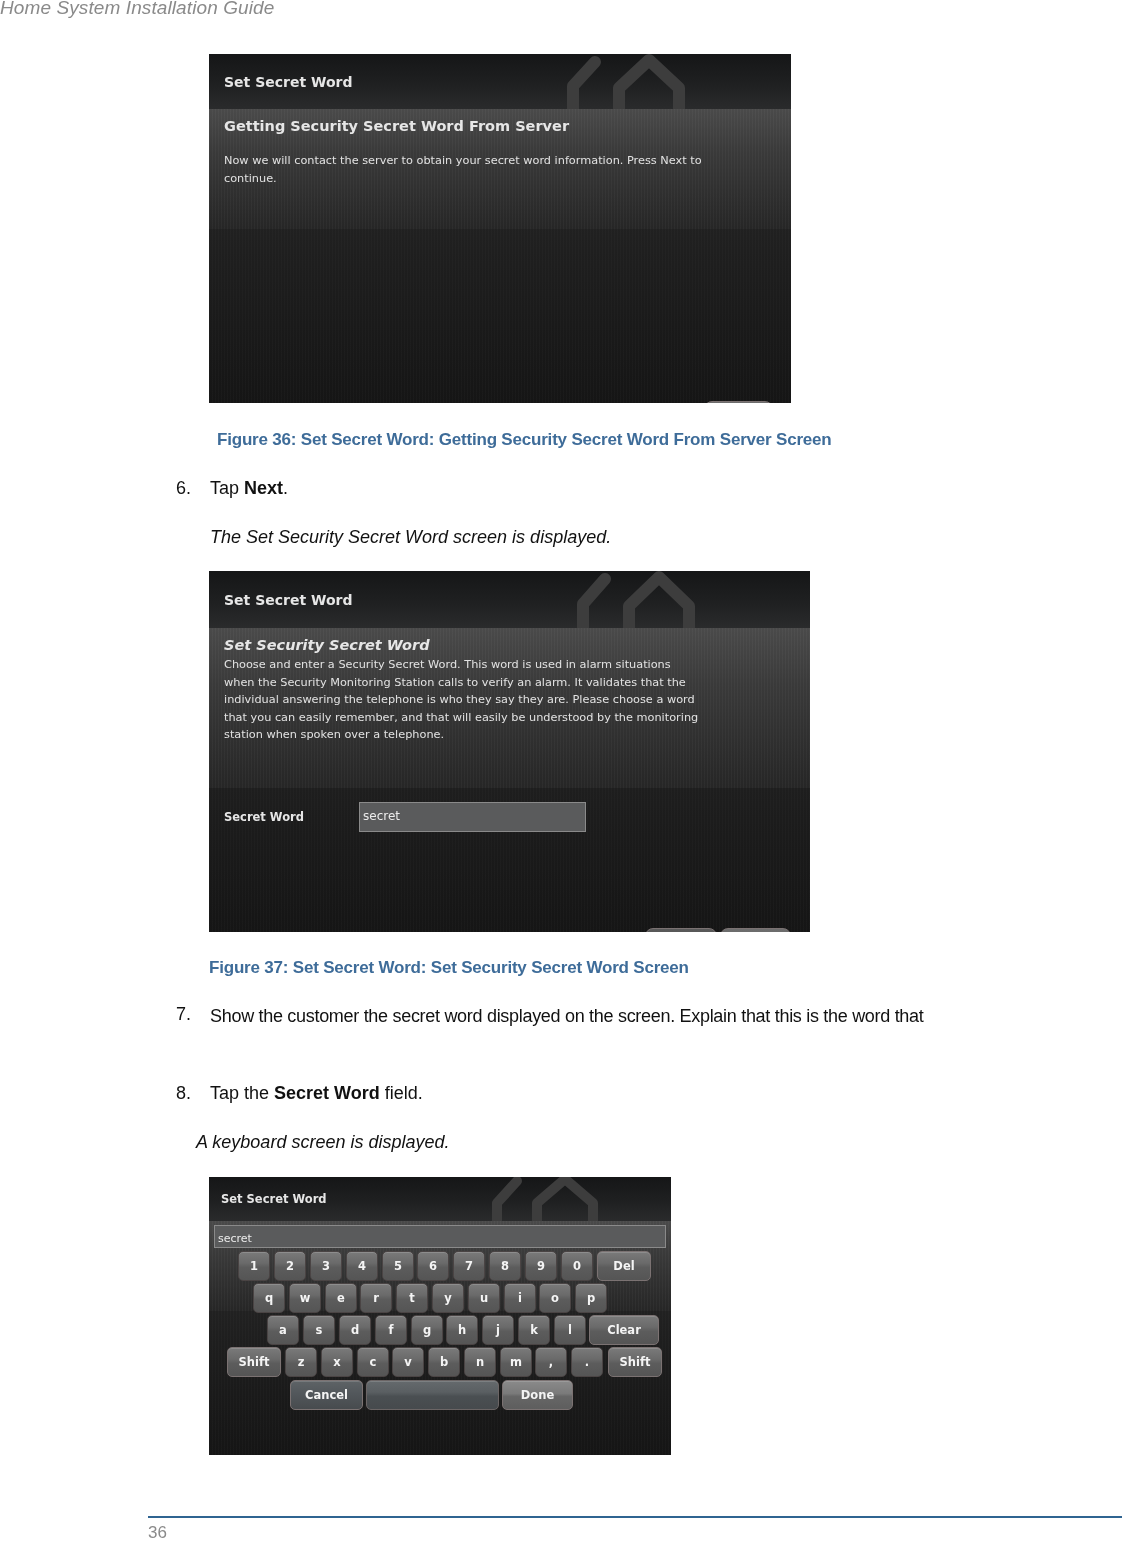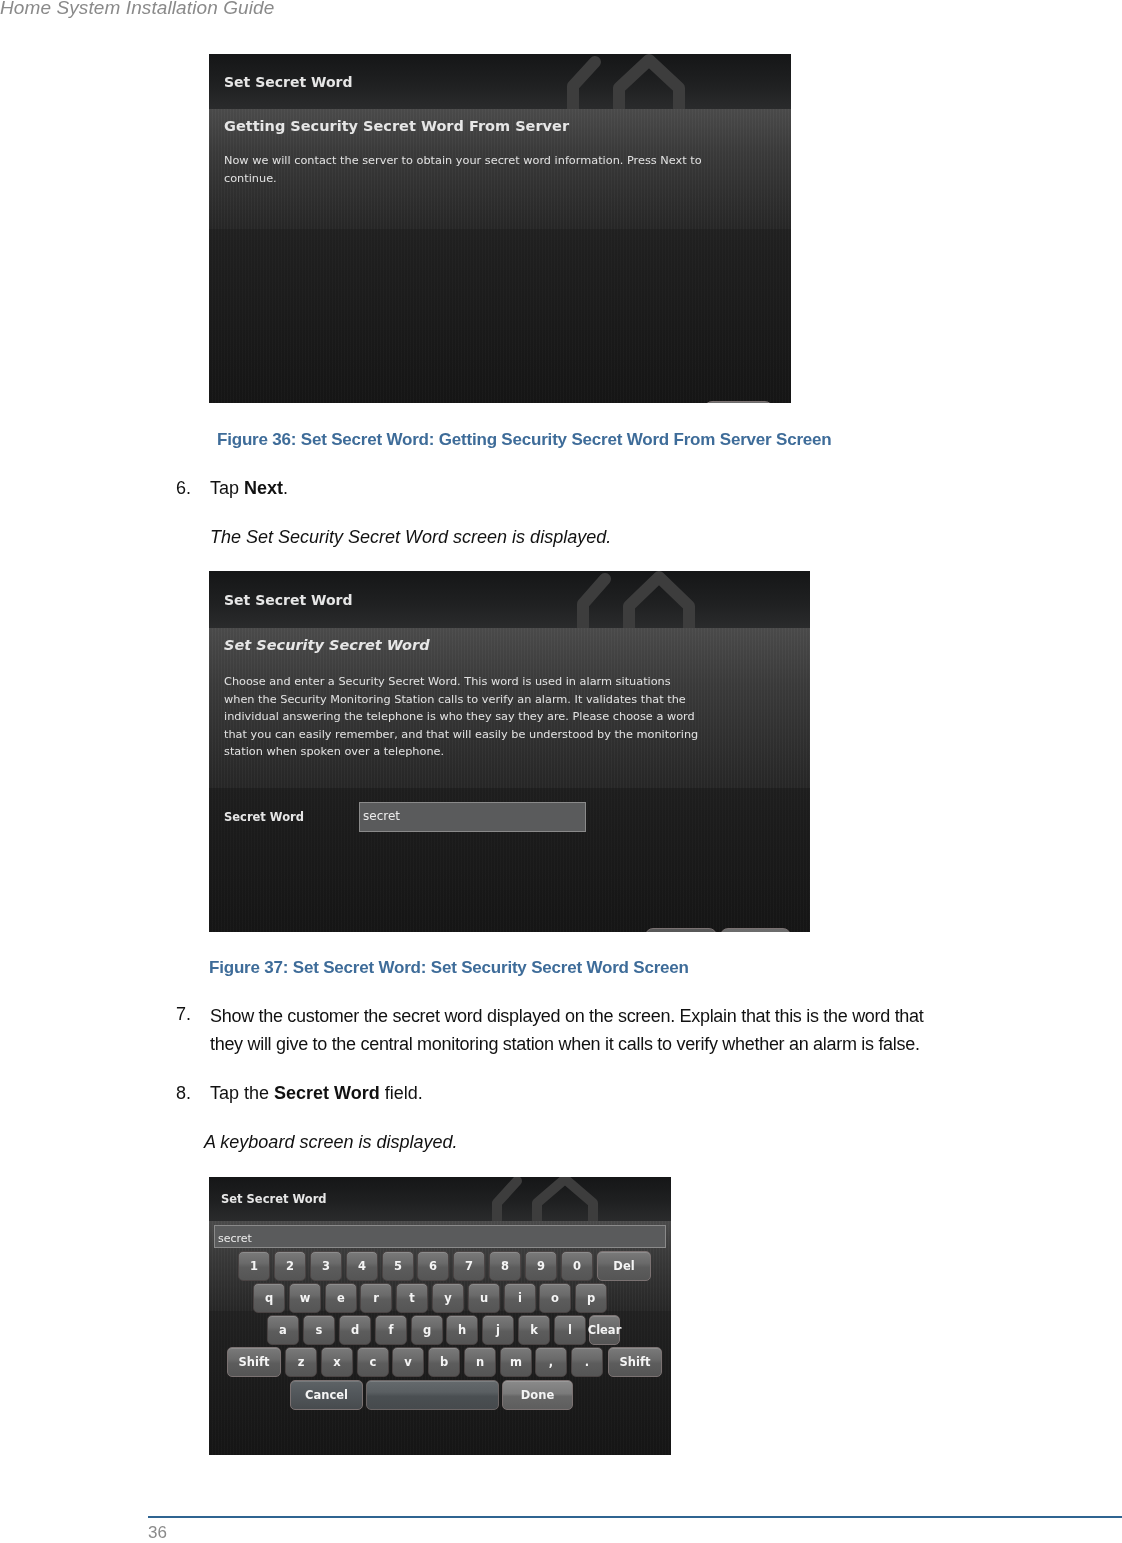--- a/index.html
+++ b/index.html
@@ -122,48 +122,47 @@
   <div class="topbar" style="height:57px;"></div>
   <svg class="house" style="left:368px; top:0px;" width="130" height="57" viewBox="0 0 130 57">
     <g fill="none" stroke="#3d3d3d" stroke-width="12" stroke-linejoin="round" stroke-linecap="round">
       <path d="M28 8 L6 33 L6 57"></path>
       <path d="M52 57 L52 35 L82 6 L112 35 L112 57"></path>
     </g>
   </svg>
   <div class="title" style="top:21px;">Set Secret Word</div>
   <div class="band" style="top:57px; height:160px;"></div>
   <div class="subtitle" style="top:66px;font-style:italic;">Set Security Secret Word</div>
-  <div class="body-text" style="top:102px;">
+  <div class="body-text" style="top:85px;">
     <div>Choose and enter a Security Secret Word.  This word is used in alarm situations</div>
     <div>when the Security Monitoring Station calls to verify an alarm.  It validates that the</div>
     <div>individual answering the telephone is who they say they are.  Please choose a word</div>
     <div>that you can easily remember, and that will easily be understood by the monitoring</div>
     <div>station when spoken over a telephone.</div>
   </div>
   <div class="field-label" style="left:15px; top:239px;">Secret Word</div>
   <div class="field" style="left:150px; top:231px; width:227px; height:30px;">secret</div>
   <div class="btn disabled" style="left:436px; top:309px; width:72px; height:43px;">&lt; Back</div>
   <div class="btn" style="left:511px; top:309px; width:71px; height:43px;">Next &gt;</div>
 </div>
 
 <div class="abs caption" style="left:209px; top:958px;">Figure 37:  Set Secret Word: Set Security Secret Word Screen</div>
 
 <div class="abs step" style="left:176px; top:1004px; width:920px; height:60px;">
   <span class="num">7.</span>
   <div class="para" style="position:absolute; left:34px; top:-2px; white-space:nowrap;">
     <div>Show the customer the secret word displayed on the screen. Explain that this is the word that</div>
-    <div>they will give to the central monitoring station when it calls to verify whether an alarm is false.</div>
   </div>
 </div>
 
 <div class="abs step" style="left:176px; top:1083px; width:600px; height:24px;">
   <span class="num">8.</span>
   <span class="text"><span>Tap the </span><b>Secret Word</b><span> field.</span></span>
 </div>
-<div class="abs note" style="left:204px; top:1132px;">A keyboard screen is displayed.</div>
+<div class="abs note" style="left:196px; top:1132px;">A keyboard screen is displayed.</div>
 
 <div class="abs screen" style="left:209px; top:1177px; width:462px; height:278px;">
   <div class="topbar" style="height:44px;"></div>
   <svg class="house" style="left:280px; top:0px;" width="120" height="44" viewBox="0 0 120 44">
     <g fill="none" stroke="#3d3d3d" stroke-width="10" stroke-linejoin="round" stroke-linecap="round">
       <path d="M28 4 L8 26 L8 44"></path>
       <path d="M48 44 L48 26 L76 2 L104 26 L104 44"></path>
     </g>
   </svg>
   <div class="title" style="top:15px; left:12px; font-size:11.5px;">Set Secret Word</div>
@@ -195,21 +194,21 @@
 
   <div class="key" style="left:58px;  top:138px; width:32px;">a</div>
   <div class="key" style="left:94px;  top:138px; width:32px;">s</div>
   <div class="key" style="left:130px; top:138px; width:32px;">d</div>
   <div class="key" style="left:166px; top:138px; width:32px;">f</div>
   <div class="key" style="left:202px; top:138px; width:32px;">g</div>
   <div class="key" style="left:237px; top:138px; width:32px;">h</div>
   <div class="key" style="left:273px; top:138px; width:32px;">j</div>
   <div class="key" style="left:309px; top:138px; width:32px;">k</div>
   <div class="key" style="left:345px; top:138px; width:32px;">l</div>
-  <div class="key wide" style="left:380px; top:138px; width:31px;">Clear</div>
+  <div class="key wide" style="left:380px; top:138px; width:70px;">Clear</div>
 
   <div class="key wide" style="left:18px; top:170px; width:54px;">Shift</div>
   <div class="key" style="left:76px;  top:170px; width:32px;">z</div>
   <div class="key" style="left:112px; top:170px; width:32px;">x</div>
   <div class="key" style="left:148px; top:170px; width:32px;">c</div>
   <div class="key" style="left:183px; top:170px; width:32px;">v</div>
   <div class="key" style="left:219px; top:170px; width:32px;">b</div>
   <div class="key" style="left:255px; top:170px; width:32px;">n</div>
   <div class="key" style="left:291px; top:170px; width:32px;">m</div>
   <div class="key" style="left:326px; top:170px; width:32px;">,</div>

